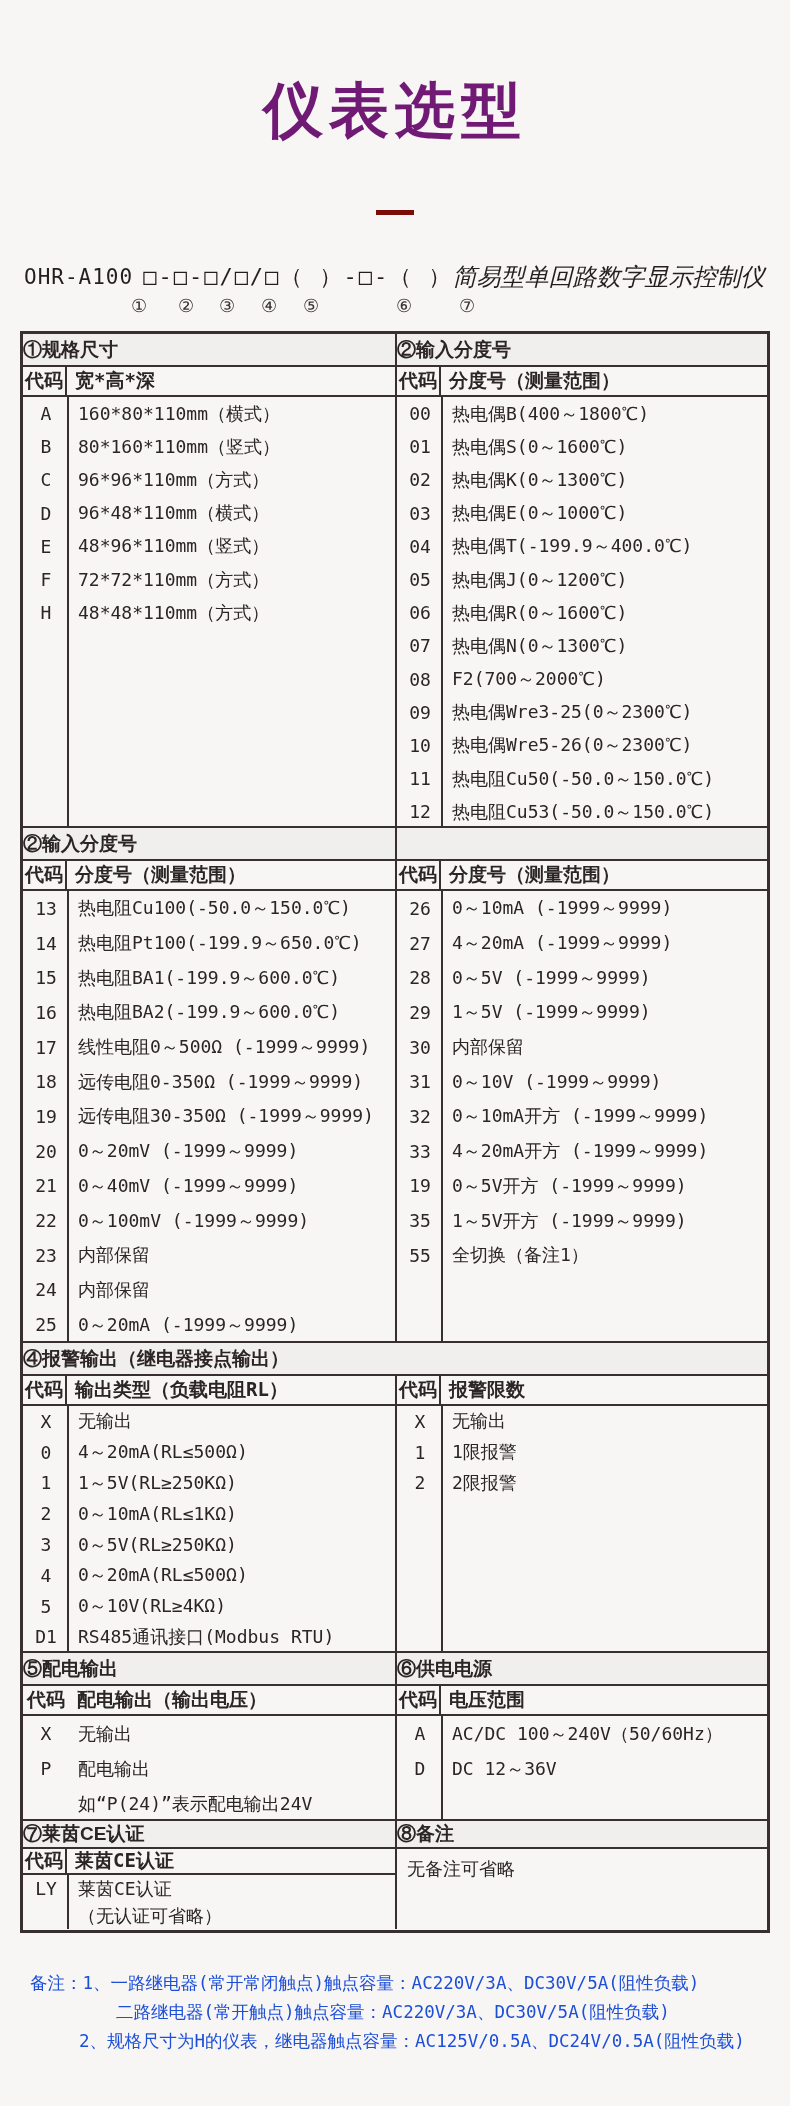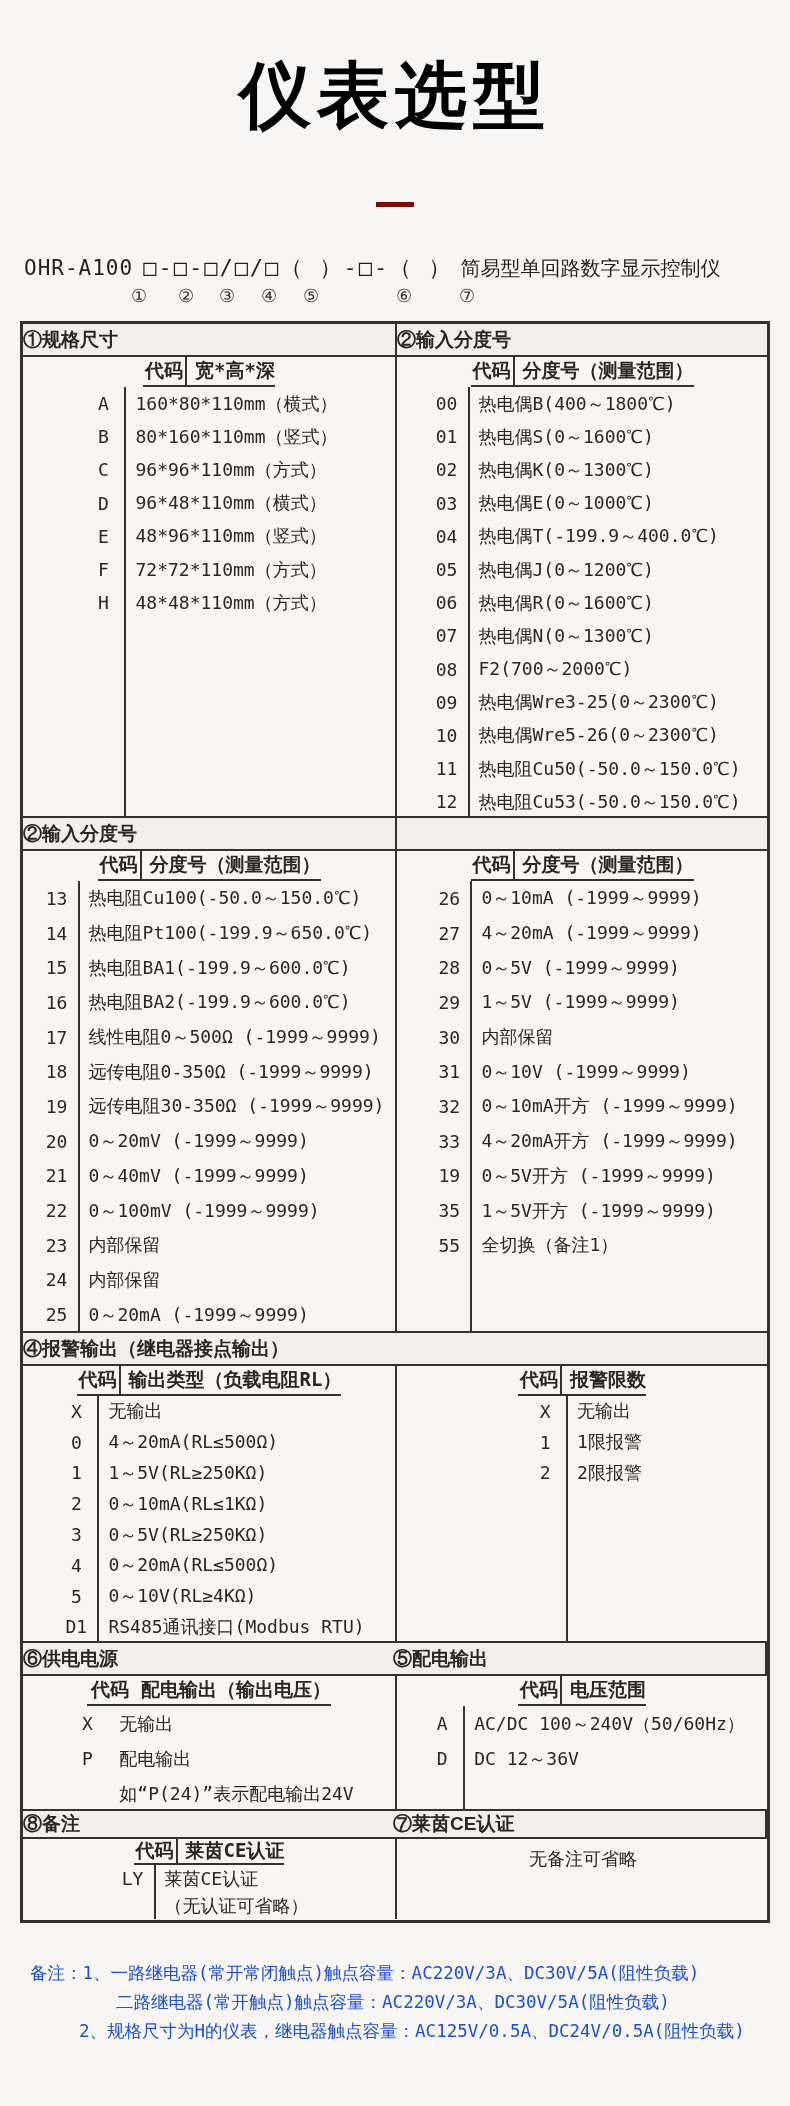--- a/index.html
+++ b/index.html
@@ -6,50 +6,50 @@
     --line:#38302e;
     --ink:#2b2523;
     --bg:#f7f6f5;
     --band:#f1efee;
   }
   *{box-sizing:border-box;margin:0;padding:0;}
   html,body{width:790px;background:var(--bg);}
   body{height:2106px;overflow:hidden;color:var(--ink);
        font-family:"DejaVu Sans Mono","Liberation Serif",monospace;}
 
-  .page-title{padding-top:48px;text-align:center;font-size:72px;font-weight:bold;
-    letter-spacing:6px;color:#000000;font-family:"Liberation Sans",sans-serif;}
+  .page-title{padding-top:71px;text-align:center;font-size:60px;font-weight:bold;
+    letter-spacing:6px;color:#701a75;font-family:"Liberation Sans",sans-serif;}
   .title-divider{width:38px;height:5px;margin:58px auto 0;background:#7a0d08;}
 
   .model-line{margin:46px 0 0 24px;display:flex;align-items:center;white-space:nowrap;
     font-size:20px;color:#241f1e;}
   .model-prefix{font-size:21px;letter-spacing:1px;}
   .model-pattern{font-size:22px;margin-left:10px;letter-spacing:2px;}
-  .model-suffix{font-size:20px;margin-left:8px;font-family:"Liberation Sans",sans-serif;}
+  .model-suffix{font-size:24px;font-family:"Liberation Sans",sans-serif;font-style:italic;}
 
   .markers{position:relative;height:26px;margin-top:2px;font-size:18px;color:#3a3332;}
   .markers span{position:absolute;top:0;}
   .markers span:nth-of-type(1){left:131px}
   .markers span:nth-of-type(2){left:178px}
   .markers span:nth-of-type(3){left:219px}
   .markers span:nth-of-type(4){left:261px}
   .markers span:nth-of-type(5){left:303px}
   .markers span:nth-of-type(6){left:396px}
   .markers span:nth-of-type(7){left:459px}
 
   .sel-table{width:750px;margin:10px auto 0;border:3px solid var(--line);background:var(--bg);}
   .section{border-bottom:2px solid var(--line);}
   .section:last-child{border-bottom:none;}
   .band{display:flex;height:33px;background:var(--band);border-bottom:2px solid var(--line);}
   .band-cell{display:flex;align-items:center;font-weight:bold;font-size:19px;
     font-family:"Liberation Sans",sans-serif;}
   .band-left{flex:0 0 374px;border-right:2px solid var(--line);}
   .band-right{flex:1;}
   .cols{display:flex;}
-  .half{display:flex;flex-direction:column;align-items:center;}
+  .half{display:flex;flex-direction:column;}
   .half-left{flex:0 0 374px;border-right:2px solid var(--line);}
   .half-right{flex:1;}
   .colhead{display:flex;height:30px;border-bottom:2px solid var(--line);font-weight:bold;font-size:19px;}
   .colhead .code{flex:0 0 44px;border-right:2px solid var(--line);display:flex;
     align-items:center;justify-content:center;}
   .colhead.nodiv .code{border-right:none;flex:0 0 46px;}
   .colhead .desc{display:flex;align-items:center;padding-left:8px;}
   .rows{position:relative;flex:1;display:flex;flex-direction:column;overflow:hidden;}
   .vdiv{position:absolute;left:44px;top:0;bottom:0;width:2px;background:var(--line);}
   .row{display:flex;align-items:center;flex:0 0 auto;font-size:18px;}
@@ -451,22 +451,22 @@
               <span class="code">2</span>
               <span class="desc">2限报警</span>
             </div>
           </div>
       </div>
     </div>
   </div>
 
   <div class="section secD">
     <div class="band">
+      <div class="band-cell band-left">⑤配电输出</div>
       <div class="band-cell band-right">⑥供电电源</div>
-      <div class="band-cell band-left">⑤配电输出</div>
     </div>
     <div class="cols" style="flex:1;">
       <div class="half half-left">
         <div class="colhead nodiv">
           <div class="code">代码</div>
           <div class="desc">配电输出（输出电压）</div>
         </div>
         <div class="rows">
 
             <div class="row">
@@ -502,22 +502,22 @@
               <span class="code">D</span>
               <span class="desc">DC 12～36V</span>
             </div>
           </div>
       </div>
     </div>
   </div>
 
   <div class="section secE">
     <div class="band">
+      <div class="band-cell band-left">⑦莱茵CE认证</div>
       <div class="band-cell band-right">⑧备注</div>
-      <div class="band-cell band-left">⑦莱茵CE认证</div>
     </div>
     <div class="cols" style="flex:1;">
       <div class="half half-left">
         <div class="colhead">
           <div class="code">代码</div>
           <div class="desc">莱茵CE认证</div>
         </div>
         <div class="rows">
           <i class="vdiv"></i>
 

